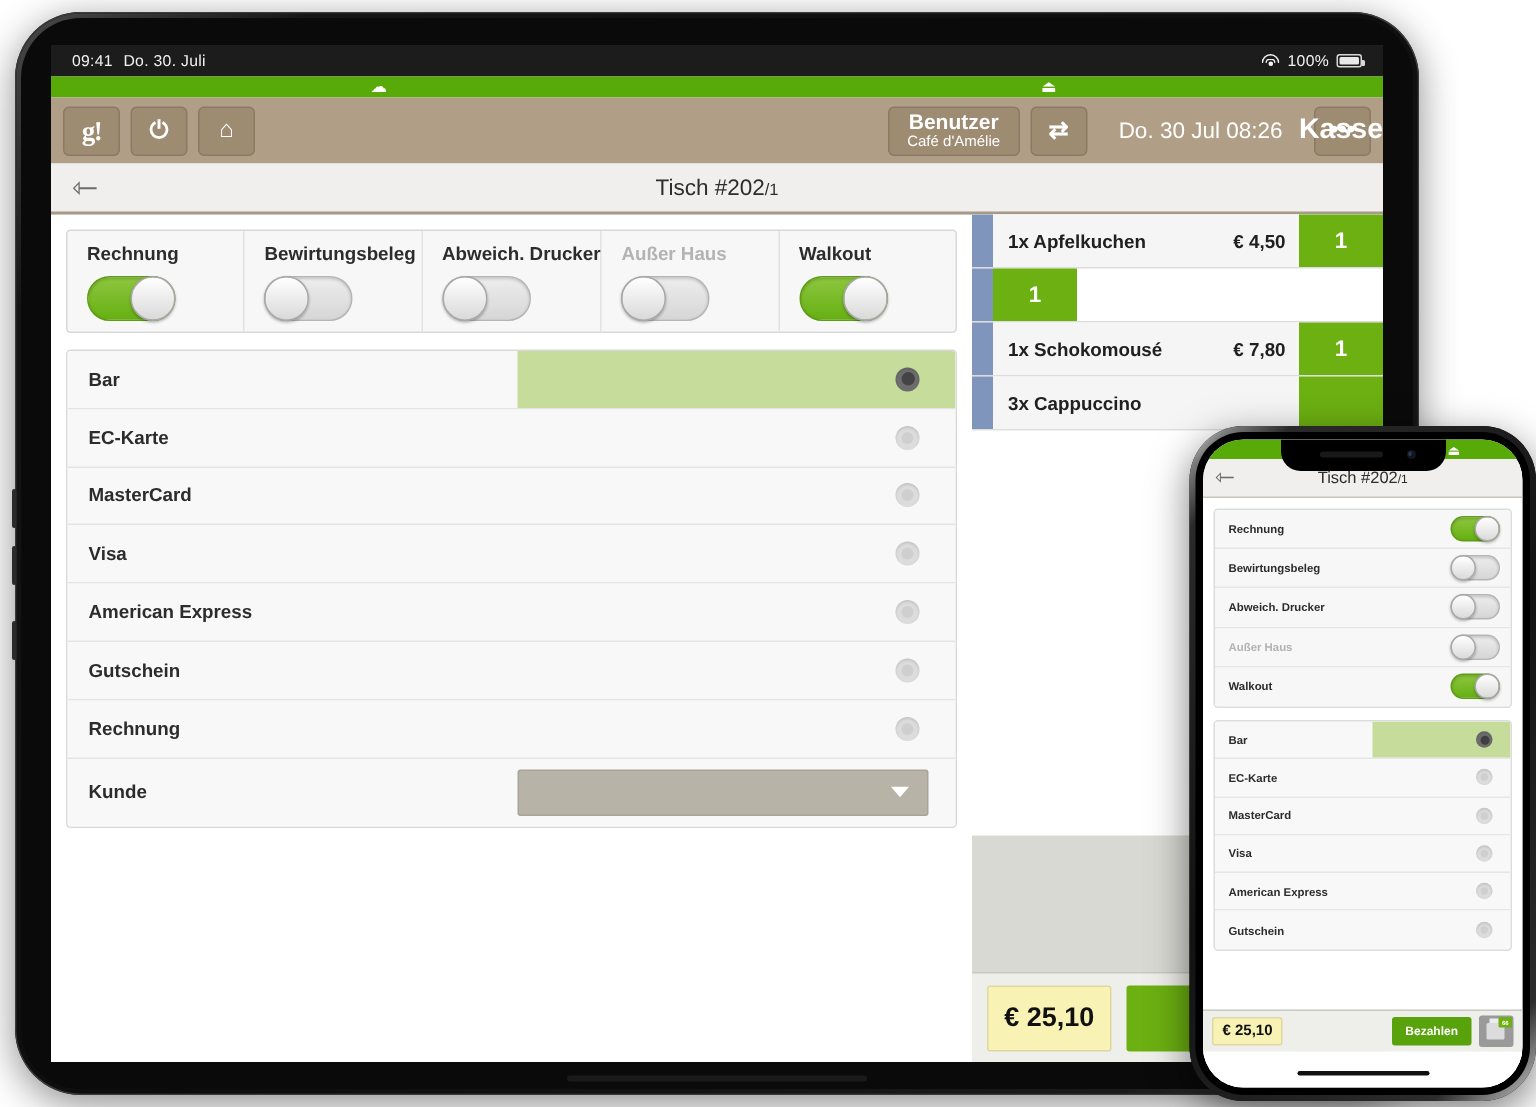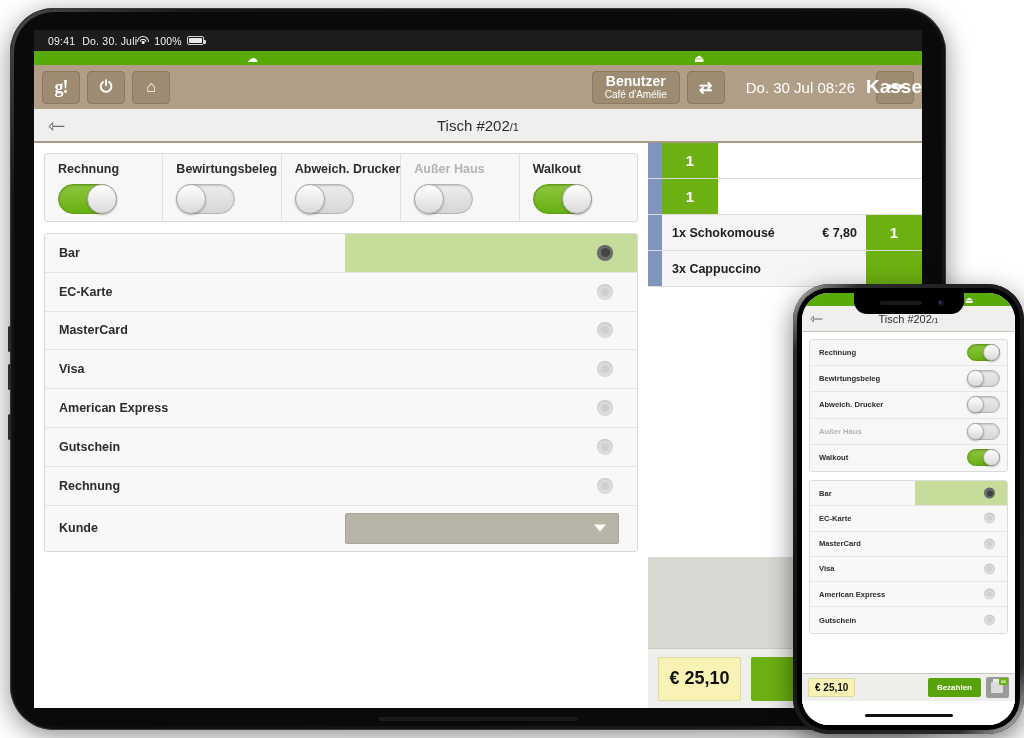--- a/index.html
+++ b/index.html
@@ -29,21 +29,21 @@
   }
   .tab-side-btn{ position:absolute; background:#2b2b2b; border-radius:2px; }
   .tab-screen{
     position:absolute; left:24px; top:22px; width:888px; height:678px;
     background:#ffffff; overflow:hidden; z-index:5;
   }
 
   
   .ios-status{
     height:21px; background:#1c1c1c; color:#f2f2f2;
-    display:flex; align-items:center; 
+    display:flex; align-items:center; justify-content:space-between;
     padding:0 14px; font-size:10.5px; letter-spacing:.2px;
   }
   .ios-status .left{ display:flex; gap:7px; }
   .ios-status .right{ display:flex; gap:5px; align-items:center; }
   .wifi-ico{ display:inline-block; width:12px; height:9px; position:relative; }
   .wifi-ico i{ position:absolute; left:50%; transform:translateX(-50%);
     border:1.4px solid #f2f2f2; border-bottom:none; border-radius:50% 50% 0 0 / 100% 100% 0 0; }
   .wifi-ico i:nth-child(1){ width:12px; height:6px; top:0; }
   .wifi-ico i:nth-child(2){ width:7px; height:3.6px; top:2.6px; }
   .wifi-ico i:nth-child(3){ width:2.6px; height:2.6px; top:5.4px; background:#f2f2f2; border-radius:50%; border:none;}
@@ -433,20 +433,24 @@
                 <span class="caret"></span>
               </span>
             </div>
           </div>
         </div>
 
         <div class="right-pane">
           <div class="order-list">
             <div class="ord-row">
               <span class="ord-tab"></span>
+              <span class="ord-main">
+                <span class="ord-name">1x Apfelkuchen</span>
+                <span class="ord-price">€ 4,50</span>
+              </span>
               <span class="ord-qty">1</span>
             </div>
             <div class="ord-row">
               <span class="ord-tab"></span>
               <span class="ord-qty">1</span>
             </div>
             <div class="ord-row">
               <span class="ord-tab"></span>
               <span class="ord-main">
                 <span class="ord-name">1x Schokomousé</span>

